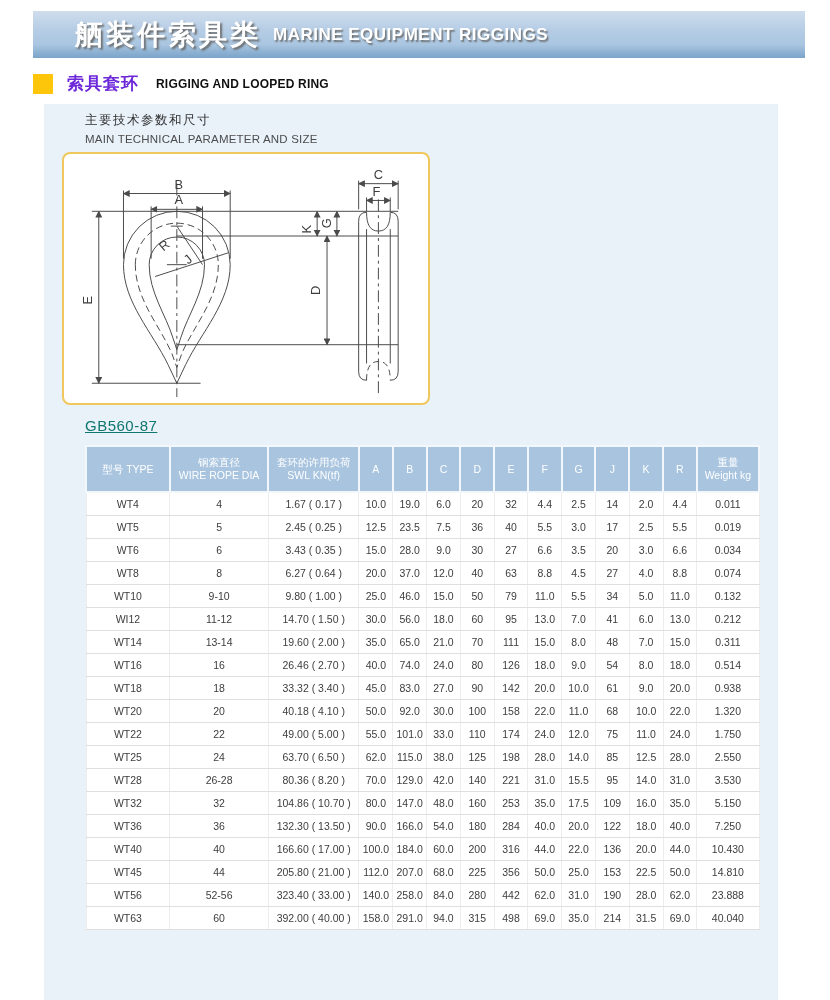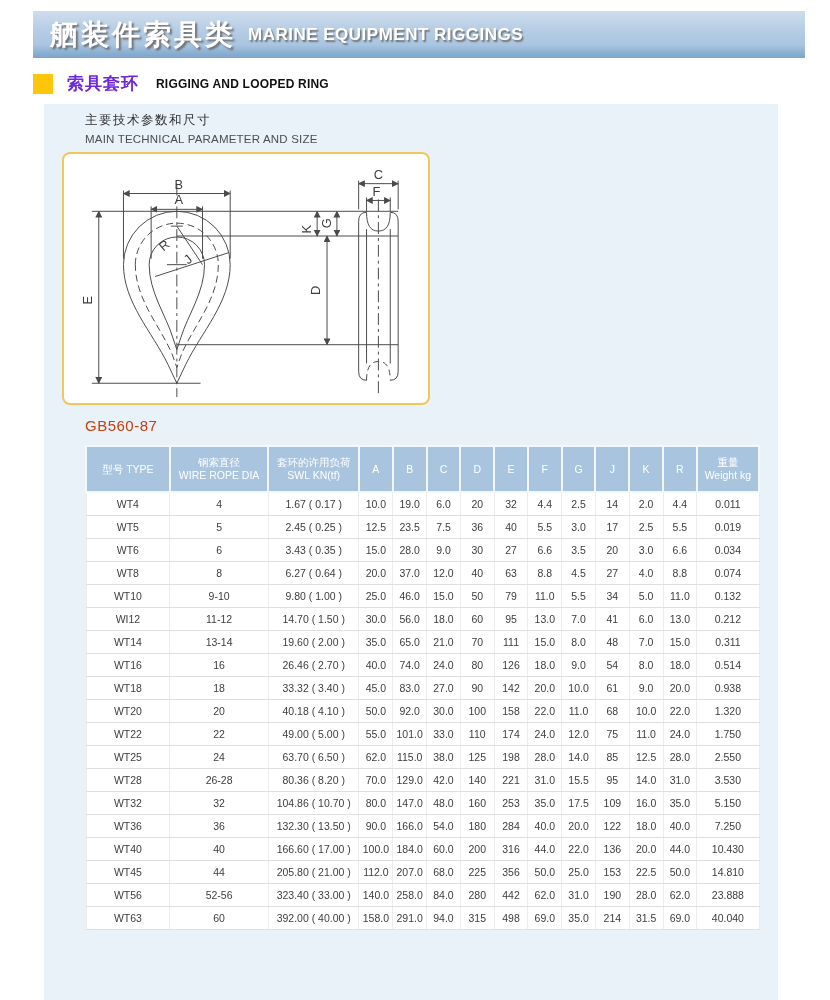--- a/index.html
+++ b/index.html
@@ -4,21 +4,21 @@
 <style>
   html,body{margin:0;padding:0;}
   body{
     width:830px;height:1000px;background:#ffffff;position:relative;
     font-family:"Liberation Sans", sans-serif;
   }
   
   .banner{
     position:absolute;left:33px;top:11px;width:772px;height:47px;
     background:linear-gradient(180deg,#cfdded 0%,#b6cde5 40%,#a9c5e0 72%,#86accf 92%,#7da5cb 100%);
-    display:flex;align-items:center;padding-left:17px;box-sizing:border-box;
+    display:flex;align-items:center;padding-left:42px;box-sizing:border-box;
   }
   .banner-zh{
     font-size:28px;font-weight:bold;color:#fff;letter-spacing:3px;
     text-shadow:2px 2px 2px rgba(105,105,105,.95);white-space:nowrap;
   }
   .banner-en{
     font-size:17px;font-weight:bold;color:#fff;margin-left:12px;letter-spacing:.5px;
     text-shadow:1.5px 1.5px 1.5px rgba(105,105,105,.9);white-space:nowrap;
   }
   
@@ -31,21 +31,21 @@
   .intro{position:absolute;left:41px;top:8px;}
   .intro-zh{font-size:12.5px;color:#303030;letter-spacing:1.5px;margin-bottom:4px;}
   .intro-en{font-size:11.5px;color:#4d4d4d;letter-spacing:.2px;}
   
   .diagram-box{
     position:absolute;left:18px;top:48px;width:368px;height:253px;background:#fff;
     border:2px solid #f0c75c;border-radius:8px;box-sizing:border-box;overflow:hidden;
   }
   .diagram-box svg{display:block;width:100%;height:100%;}
   
-  .standard{position:absolute;left:41px;top:313px;font-size:15px;color:#c2410c;letter-spacing:.5px;}
+  .standard{position:absolute;left:41px;top:313px;font-size:15px;color:#0f766e;letter-spacing:.5px;text-decoration:underline;}
   
   table.spec{
     position:absolute;left:41px;top:341px;width:675px;
     table-layout:fixed;border-collapse:collapse;
   }
   table.spec th{
     background:#a8c4df;color:#fff;font-weight:normal;font-size:10.5px;line-height:13px;
     height:44px;border:2px solid #f2f7fc;padding:0 1px;text-align:center;vertical-align:middle;
   }
   table.spec td{

